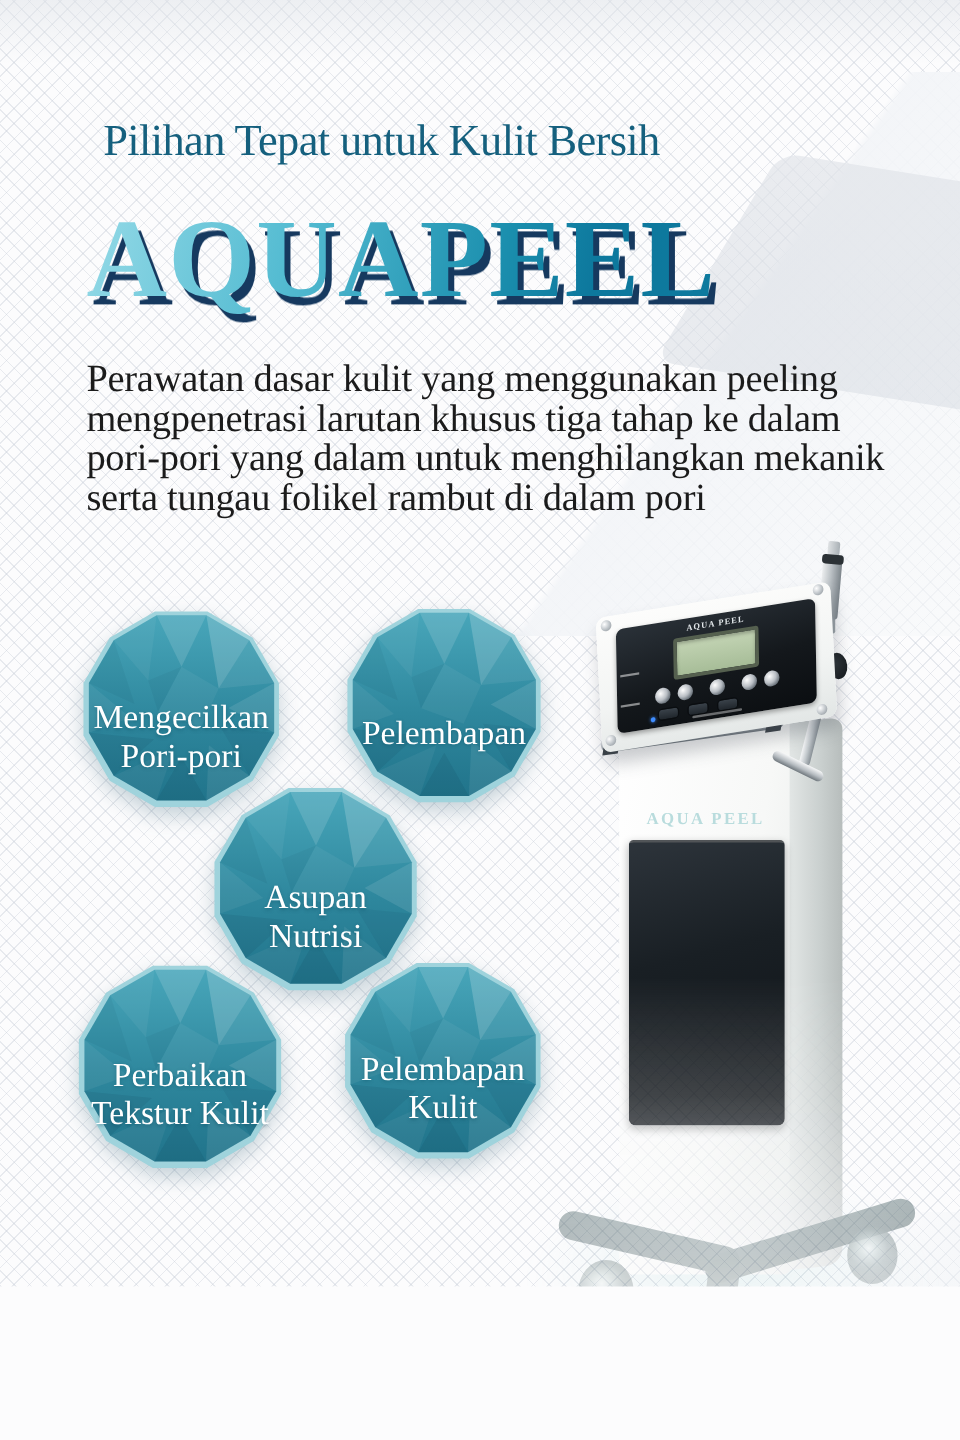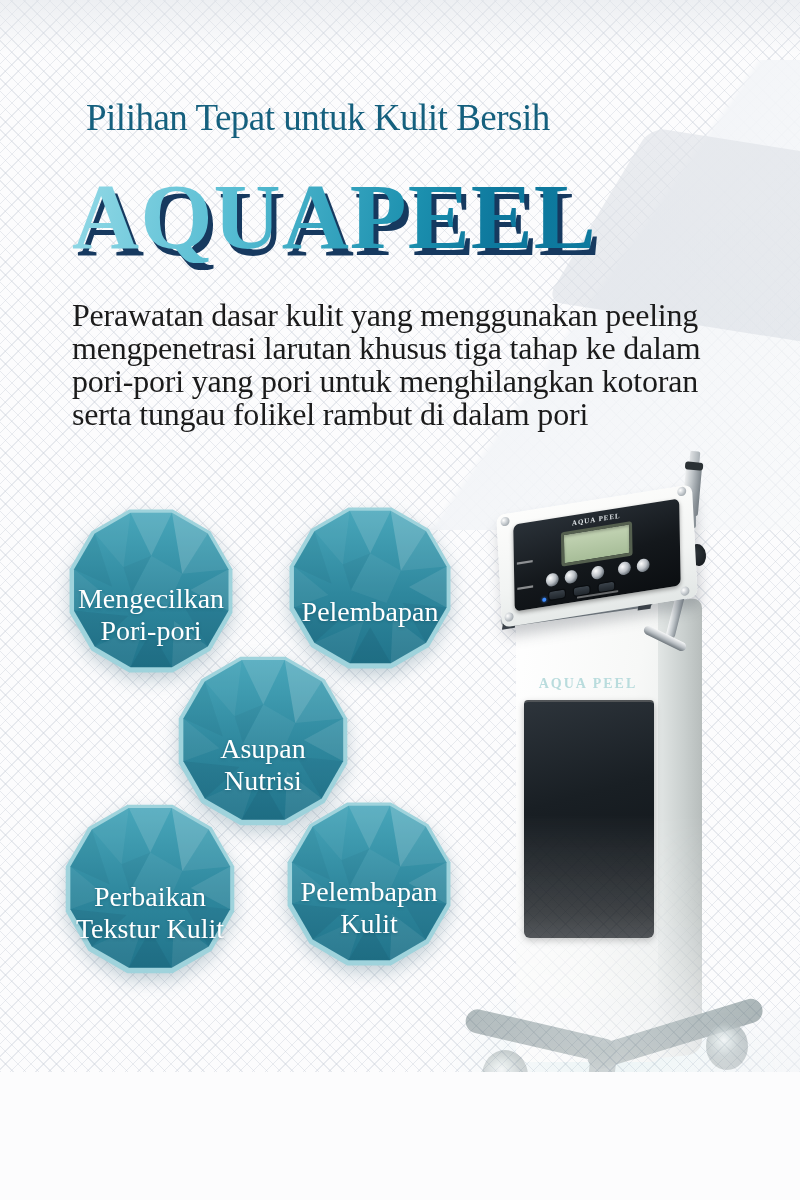--- a/index.html
+++ b/index.html
@@ -164,21 +164,21 @@
   <div class="abs sheen-tr"></div>
   <div class="abs ghost-slab"></div>
   <div class="abs sheen-br"></div>
 
   <div class="abs title">Pilihan Tepat untuk Kulit Bersih</div>
   <div class="abs brand">AQUAPEEL</div>
 
   <div class="abs desc">
     <div class="line">Perawatan dasar kulit yang menggunakan peeling</div>
     <div class="line">mengpenetrasi larutan khusus tiga tahap ke dalam</div>
-    <div class="line">pori-pori yang pori untuk menghilangkan kotoran</div>
+    <div class="line">pori-pori yang dalam untuk menghilangkan mekanik</div>
     <div class="line">serta tungau folikel rambut di dalam pori</div>
   </div>
 
   <div class="abs badge b1">
     <svg class="gem-svg" viewBox="0 0 200 200">
         <use href="#gem-shape" xlink:href="#gem-shape"></use>
       </svg>
     <div class="badge-label">Mengecilkan Pori-pori</div>
   </div>
   <div class="abs badge b2">

